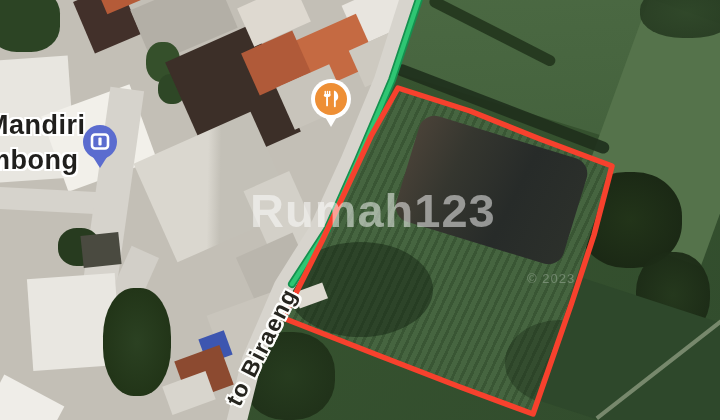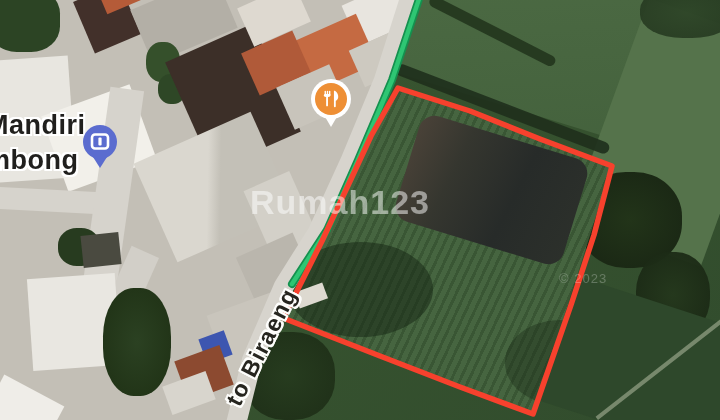--- a/index.html
+++ b/index.html
@@ -14,21 +14,21 @@
     text-shadow:-2px -2px 0 #fff,2px -2px 0 #fff,-2px 2px 0 #fff,2px 2px 0 #fff,
                  0 -2px 0 #fff,0 2px 0 #fff,-2px 0 0 #fff,2px 0 0 #fff;
     white-space:nowrap;
   }
   .street{
     color:#26251f;font-weight:bold;font-size:23px;letter-spacing:1.5px;white-space:nowrap;
     text-shadow:-2px -2px 0 #fdfdfb,2px -2px 0 #fdfdfb,-2px 2px 0 #fdfdfb,2px 2px 0 #fdfdfb,
                  0 -2px 0 #fdfdfb,0 2px 0 #fdfdfb,-2px 0 0 #fdfdfb,2px 0 0 #fdfdfb;
   }
   .watermark{
-    font-size:34px;font-weight:bold;color:rgba(255,255,255,.5);letter-spacing:1px;white-space:nowrap;
+    font-size:47px;font-weight:bold;color:rgba(255,255,255,.5);letter-spacing:1px;white-space:nowrap;
   }
   .copyright{font-size:13px;color:rgba(255,255,255,.25);letter-spacing:1px;}
   .ridges{background-image:repeating-linear-gradient(64deg,rgba(0,0,0,.22) 0 2px,rgba(255,255,255,0) 2px 8px);}
   .ridges2{background-image:repeating-linear-gradient(150deg,rgba(0,0,0,.14) 0 2px,rgba(255,255,255,0) 2px 9px);}
   .pin-tail{width:0;height:0;border-left:7px solid transparent;border-right:7px solid transparent;}
   svg{display:block;}
 </style>
 </head>
 <body>
 
@@ -102,21 +102,21 @@
 
   <div class="abs maplabel" style="left:-14px;top:108px;">
     <div>Mandiri</div>
     <div>mbong</div>
   </div>
 
   <div class="abs street" style="left:262px;top:347px;transform:translate(-50%,-50%) rotate(-63deg);">to Biraeng</div>
 
   <div class="abs watermark" style="left:250px;top:183px;">Rumah123</div>
 
-  <div class="abs copyright" style="left:527px;top:271px;margin-left:32px;">© 2023</div>
+  <div class="abs copyright" style="left:527px;top:271px;">© 2023</div>
 
   <div class="abs" style="left:83px;top:125px;width:34px;height:45px;">
     <div class="abs pin-tail" style="left:10px;top:32px;border-top:11px solid #5b6ccf;"></div>
     <div class="abs" style="left:0;top:0;width:34px;height:34px;border-radius:50%;background:#5b6ccf;">
       <svg width="22" height="22" viewBox="0 0 22 22" style="margin:6px 0 0 6px;">
         <rect x="3" y="3.5" width="16" height="14" rx="3" fill="none" stroke="#fff" stroke-width="2.6"></rect>
         <rect x="9.4" y="6.5" width="3.2" height="8" rx="1" fill="#fff"></rect>
       </svg>
     </div>
   </div>

